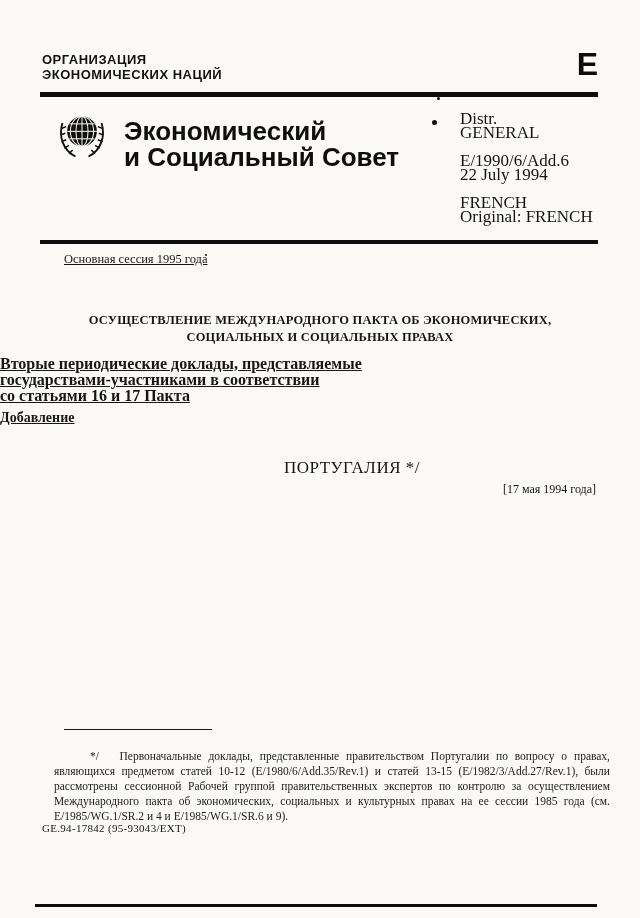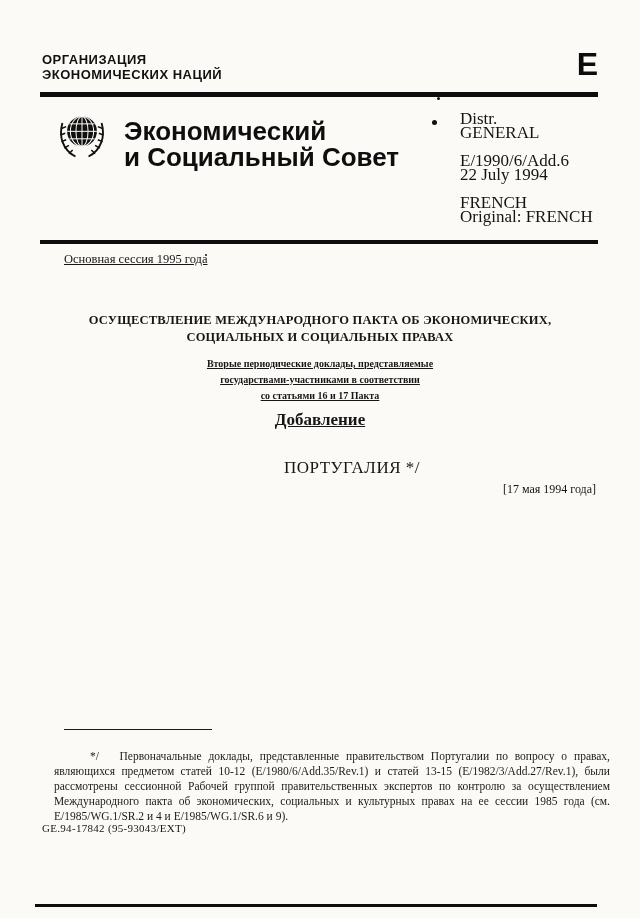--- a/index.html
+++ b/index.html
@@ -88,34 +88,33 @@
     font-weight: bold;
     font-size: 12.5px;
     line-height: 17px;
     letter-spacing: 0.2px;
   }
   .subtitle-block {
     position: absolute;
     top: 356px;
     left: 0;
     width: 640px;
-    text-align: center;
-    font-weight: bold;
-    font-size: 10px;
+    text-align: left;
+    font-weight: bold;
+    font-size: 16px;
     line-height: 16px;
   }
   .subtitle-block div { text-decoration: underline; }
   .addendum {
     position: absolute;
     top: 410px;
     left: 0;
     width: 640px;
-    text-align: center;
-    font-weight: bold;
-    font-size: 17px;
+    font-weight: bold;
+    font-size: 14px;
     text-decoration: underline;
   }
   .country {
     position: absolute;
     top: 458px;
     left: 0;
     width: 640px;
     text-align: center;
     font-size: 17px;
     letter-spacing: 0.5px;

